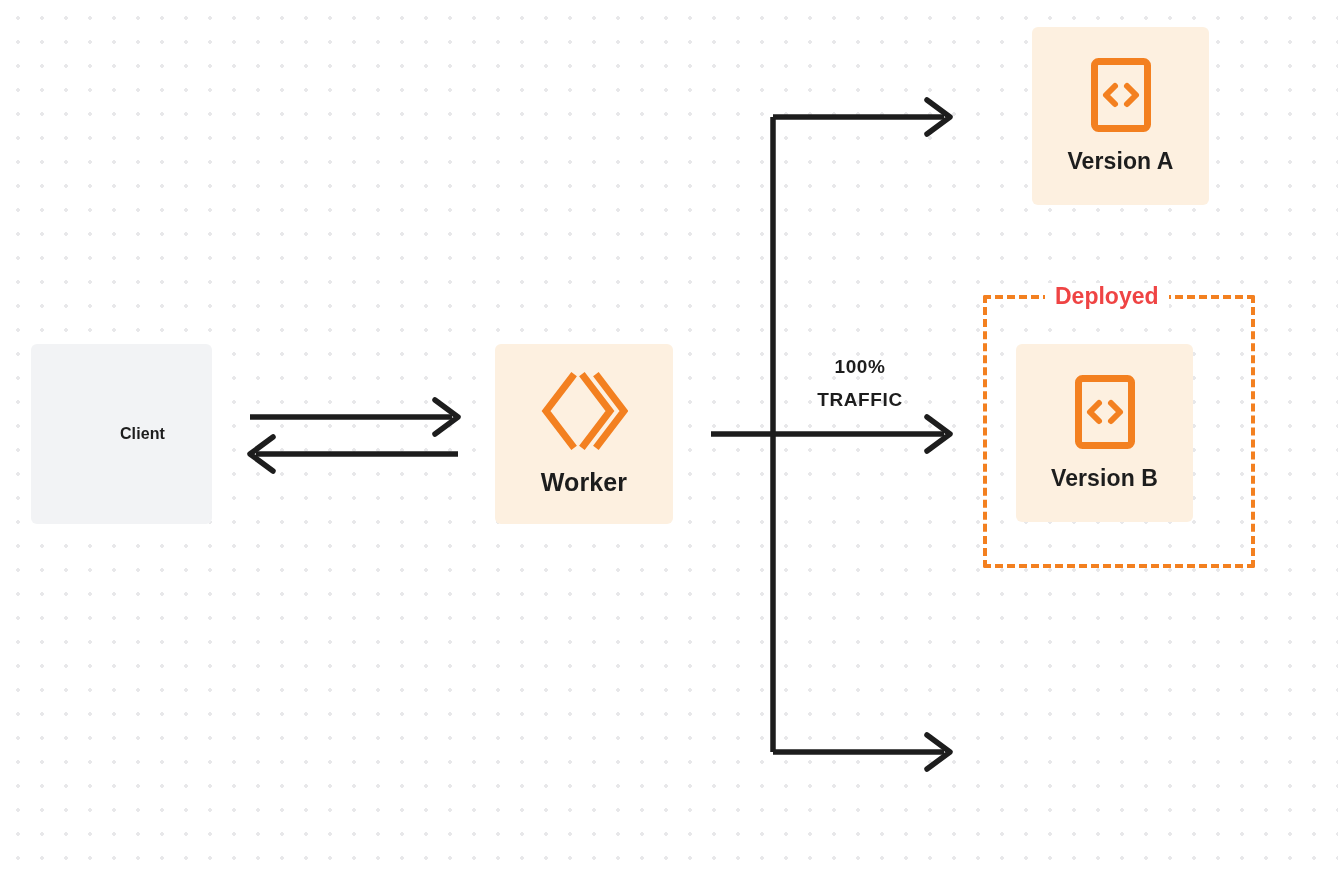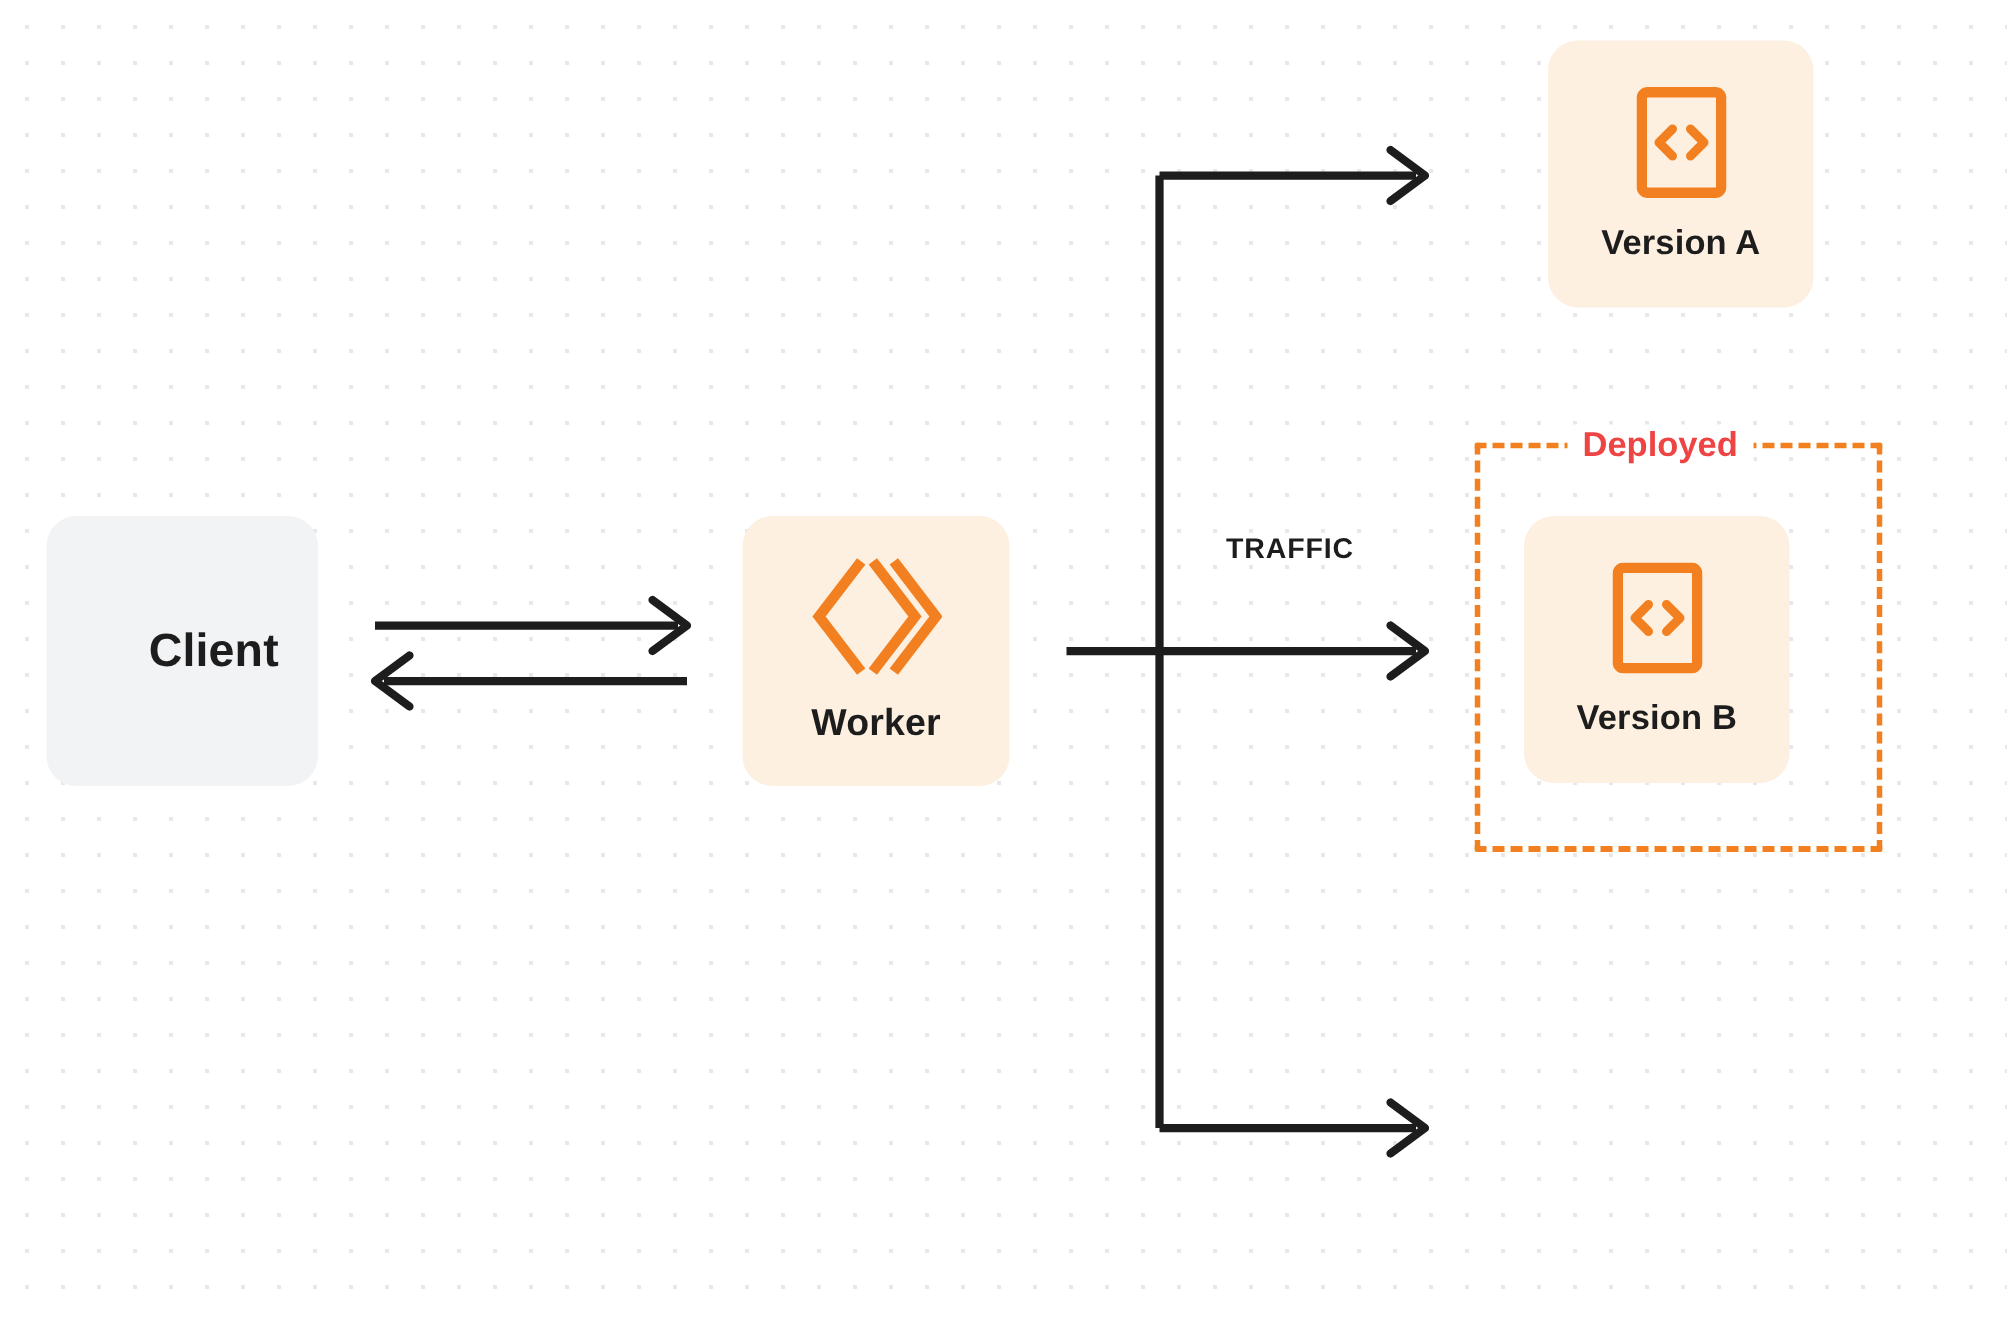--- a/index.html
+++ b/index.html
@@ -24,40 +24,40 @@
     background-position: 6px 6px;
   }
 
   .node {
     position: absolute;
     box-sizing: border-box;
     display: flex;
     flex-direction: column;
     align-items: center;
     justify-content: center;
-    border-radius: 20px;
+    border-radius: 6px;
   }
 
   .node-label {
     font-weight: bold;
     color: #1d1d1d;
     letter-spacing: 0.1px;
     white-space: nowrap;
   }
 
   
   #client-node {
     left: 31px;
     top: 344px;
     width: 181px;
     height: 180px;
     background-color: #f2f3f5;
   }
   #client-node .node-label {
-    font-size: 31px;
+    font-size: 16px;
     margin-left: 42px;
   }
 
   
   #worker-node {
     left: 495px;
     top: 344px;
     width: 178px;
     height: 180px;
     background-color: #fdf0e0;
@@ -206,16 +206,17 @@
       </svg>
     </span>
     <span class="node-label">Version B</span>
   </div>
 
 
   <div id="deployed-frame"></div>
   <div id="deployed-label">Deployed</div>
 
   <div id="traffic-label">
+    <div>100%</div>
     <div>TRAFFIC</div>
   </div>
 
 </div>
 
 </body></html>

